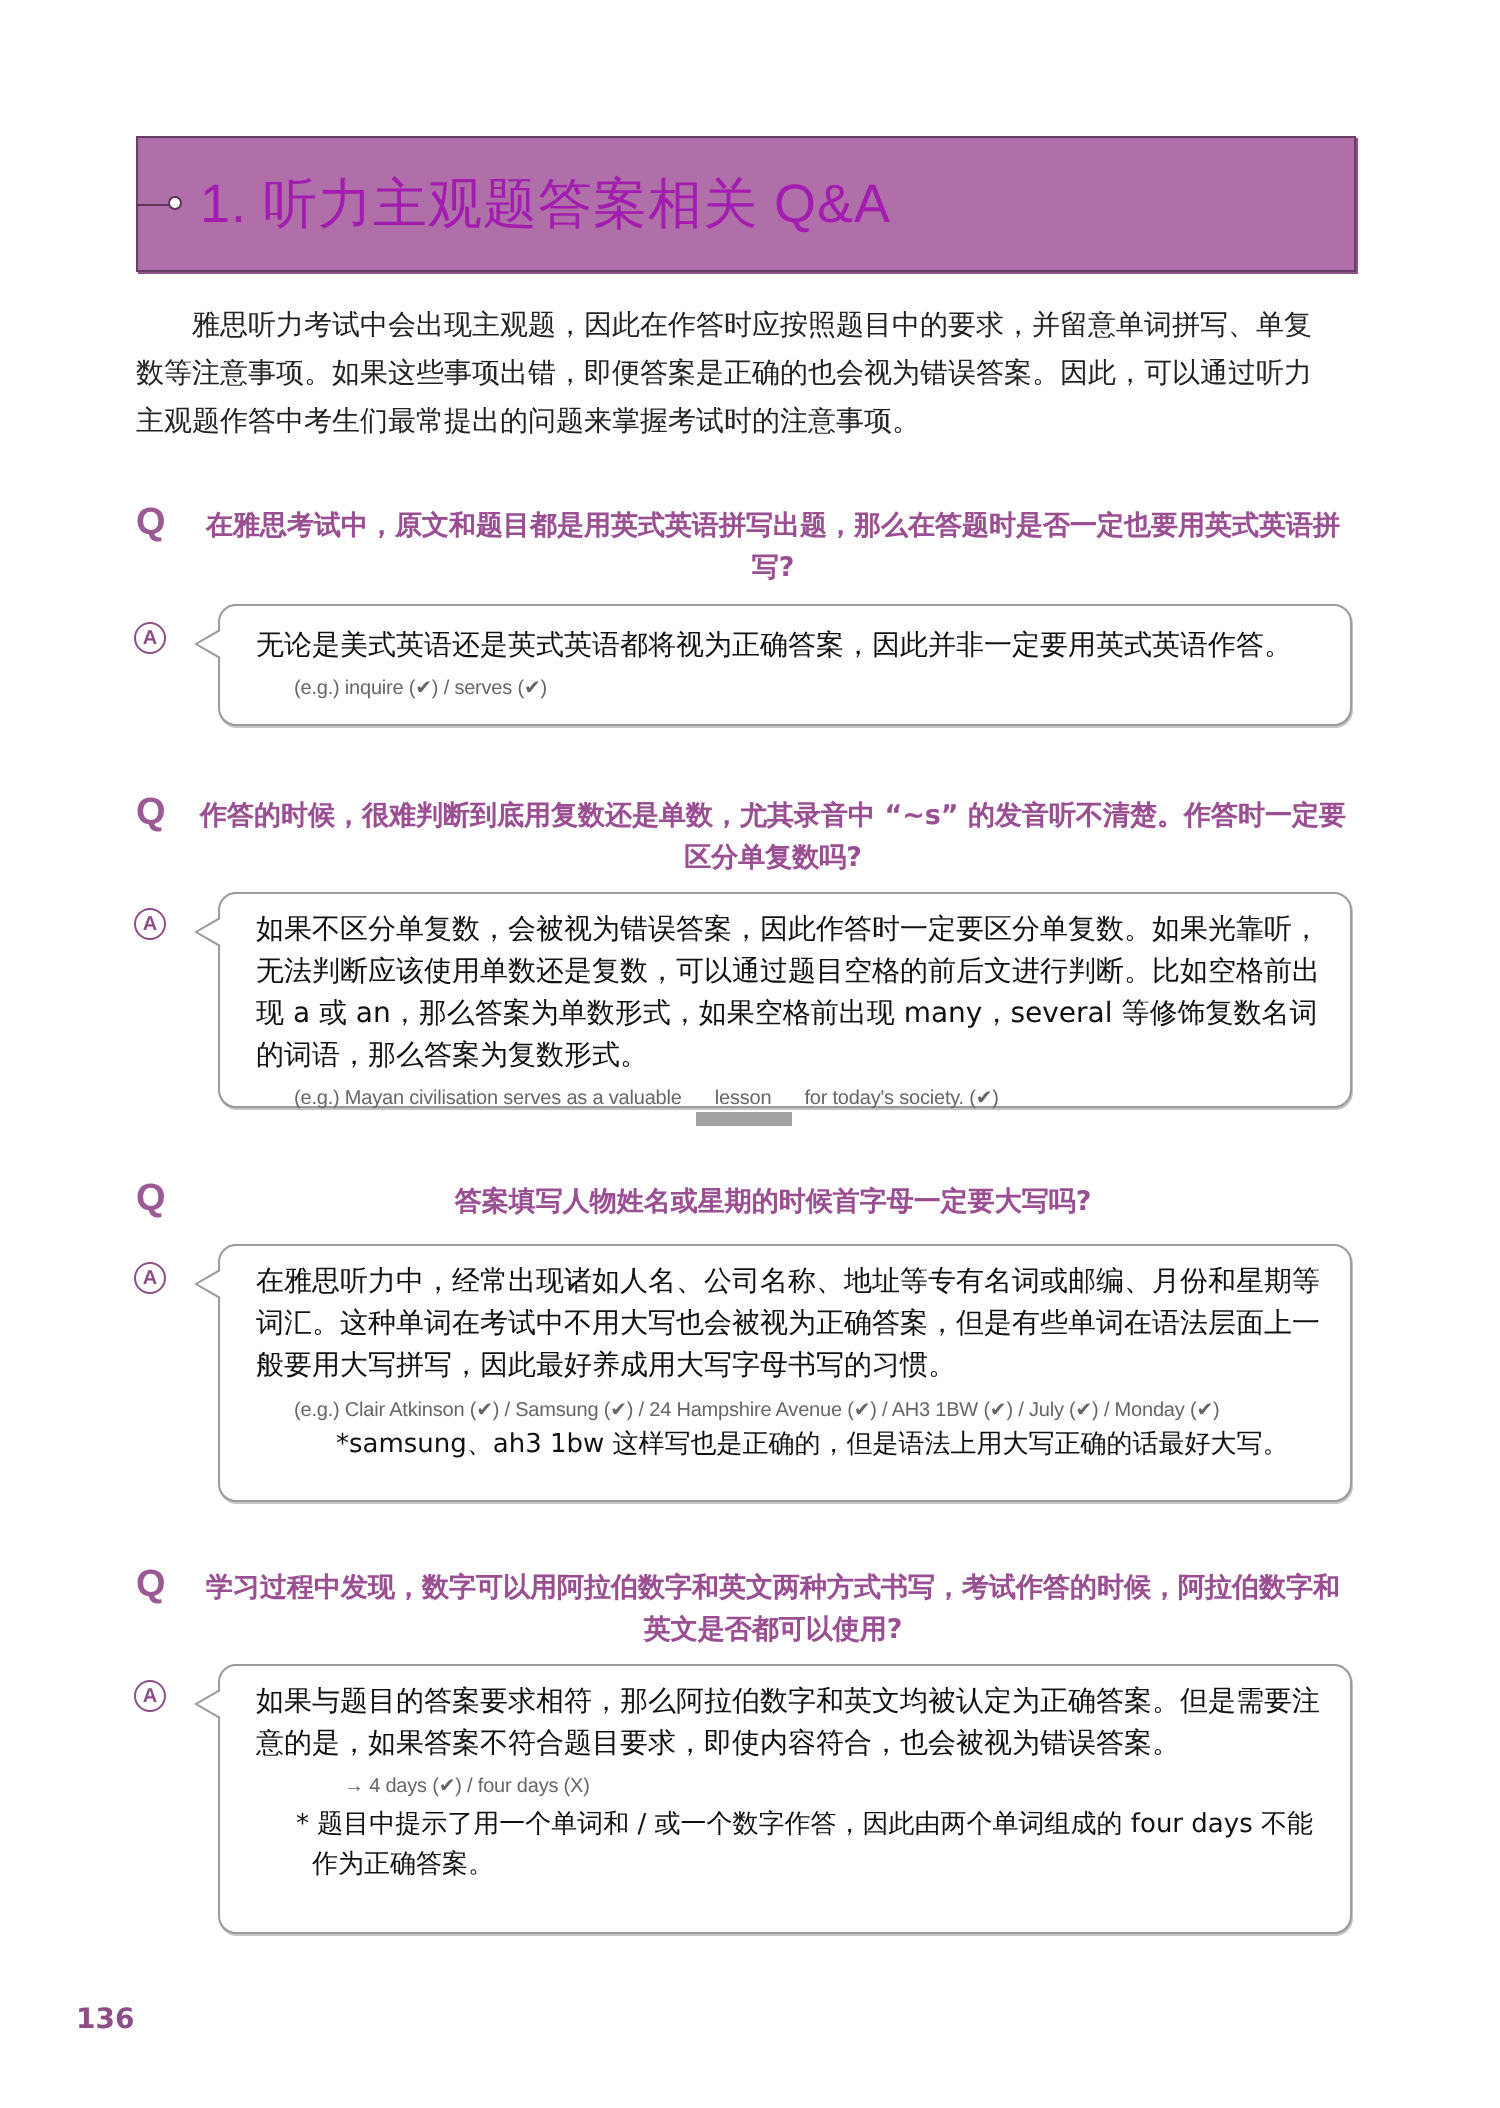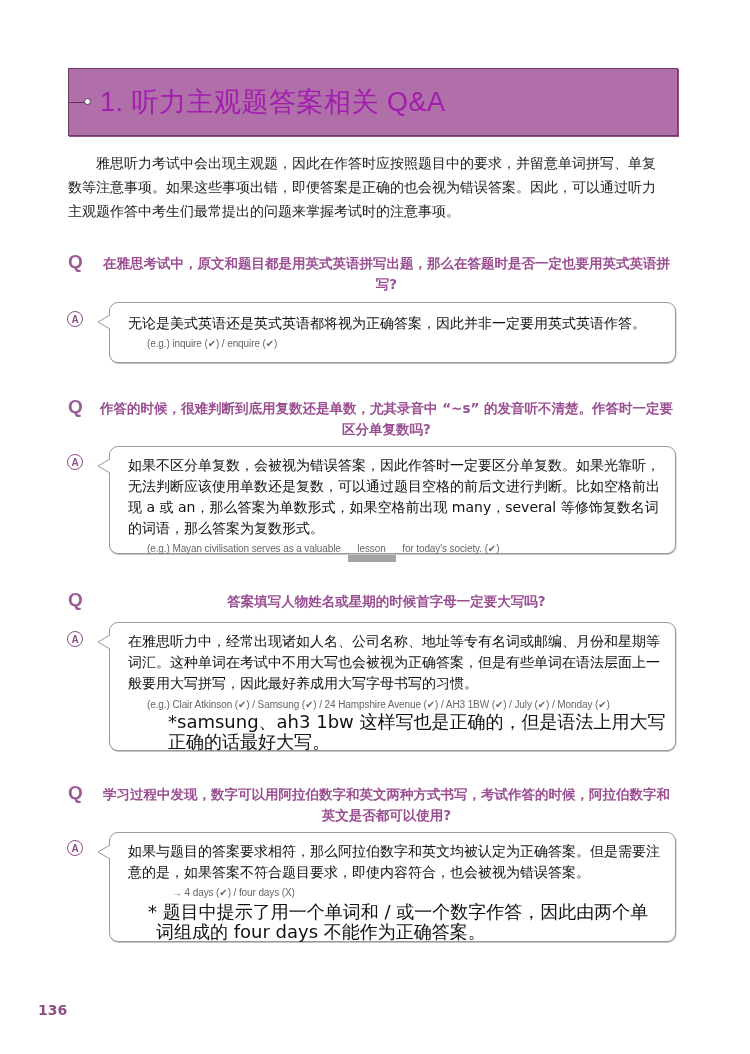--- a/index.html
+++ b/index.html
@@ -57,21 +57,21 @@
     }
     .eg {
       font-size: 10px; color: #666; font-family: "Liberation Sans", sans-serif;
       margin-left: 37px; letter-spacing: -0.1px;
     }
     .blank {
       display: inline-block; min-width: 48px; text-align: center;
       border-bottom: 7px solid #a3a3a3; margin: 0 4px; line-height: 12px;
     }
     .note {
-      font-size: 18px; color: #111; line-height: 20px;
+      font-size: 13px; color: #111; line-height: 20px;
     }
     .page-num {
       position: absolute; left: 38px; top: 1002px; font-size: 14px; font-weight: bold;
       color: #8d4e88; font-family: "DejaVu Sans", sans-serif;
     }
   </style>
 </head>
 <body>
 
 <div class="title-bar"></div>
@@ -84,21 +84,21 @@
 <div class="q-row" style="top:253px;">
   <span class="q-mark">Q</span>
   <div class="q-text">在雅思考试中，原文和题目都是用英式英语拼写出题，那么在答题时是否一定也要用英式英语拼写?</div>
 </div>
 <div class="a-mark" style="top:311px;">A</div>
 <div class="bubble" style="top:302px; height:61px;">
   <svg class="bubble-tail" viewBox="0 0 13 14">
     <path d="M13 0 L1 7 L13 14" fill="#fff" stroke="#9a9a9a" stroke-width="1"></path>
   </svg>
   <div class="a-body" style="margin-top:10px;">无论是美式英语还是英式英语都将视为正确答案，因此并非一定要用英式英语作答。</div>
-  <div class="eg" style="margin-top:4px;">(e.g.) inquire (✔) / enquire (✔)</div>
+  <div class="eg" style="margin-top:4px;">(e.g.) inquire (✔) / serves (✔)</div>
 </div>
 
 <div class="q-row" style="top:398px;">
   <span class="q-mark">Q</span>
   <div class="q-text">作答的时候，很难判断到底用复数还是单数，尤其录音中 “~s” 的发音听不清楚。作答时一定要区分单复数吗?</div>
 </div>
 <div class="a-mark" style="top:454px;">A</div>
 <div class="bubble" style="top:446px; height:108px;">
   <svg class="bubble-tail" viewBox="0 0 13 14">
     <path d="M13 0 L1 7 L13 14" fill="#fff" stroke="#9a9a9a" stroke-width="1"></path>
@@ -123,21 +123,21 @@
   <div class="a-body" style="margin-top:8px;">在雅思听力中，经常出现诸如人名、公司名称、地址等专有名词或邮编、月份和星期等词汇。这种单词在考试中不用大写也会被视为正确答案，但是有些单词在语法层面上一般要用大写拼写，因此最好养成用大写字母书写的习惯。</div>
   <div class="eg" style="margin-top:5px;">(e.g.) Clair Atkinson (✔) / Samsung (✔) / 24 Hampshire Avenue (✔) / AH3 1BW (✔) / July (✔) / Monday (✔)</div>
   <div class="note" style="margin-left:58px; margin-top:2px;">*samsung、ah3 1bw 这样写也是正确的，但是语法上用大写正确的话最好大写。</div>
 </div>
 
 <div class="q-row" style="top:784px;">
   <span class="q-mark">Q</span>
   <div class="q-text">学习过程中发现，数字可以用阿拉伯数字和英文两种方式书写，考试作答的时候，阿拉伯数字和英文是否都可以使用?</div>
 </div>
 <div class="a-mark" style="top:840px;">A</div>
-<div class="bubble" style="top:832px; height:110px;">
+<div class="bubble" style="top:832px; height:135px;">
   <svg class="bubble-tail" viewBox="0 0 13 14">
     <path d="M13 0 L1 7 L13 14" fill="#fff" stroke="#9a9a9a" stroke-width="1"></path>
   </svg>
   <div class="a-body" style="margin-top:8px;">如果与题目的答案要求相符，那么阿拉伯数字和英文均被认定为正确答案。但是需要注意的是，如果答案不符合题目要求，即使内容符合，也会被视为错误答案。</div>
   <div class="eg" style="margin-left:62px; margin-top:4px;">→ 4 days (✔) / four days (X)</div>
   <div class="note" style="margin-left:38px; margin-top:4px; margin-right:16px; text-indent:-8px; padding-left:8px;">* 题目中提示了用一个单词和 / 或一个数字作答，因此由两个单词组成的 four days 不能作为正确答案。</div>
 </div>
 
 <div class="page-num">136</div>
 

